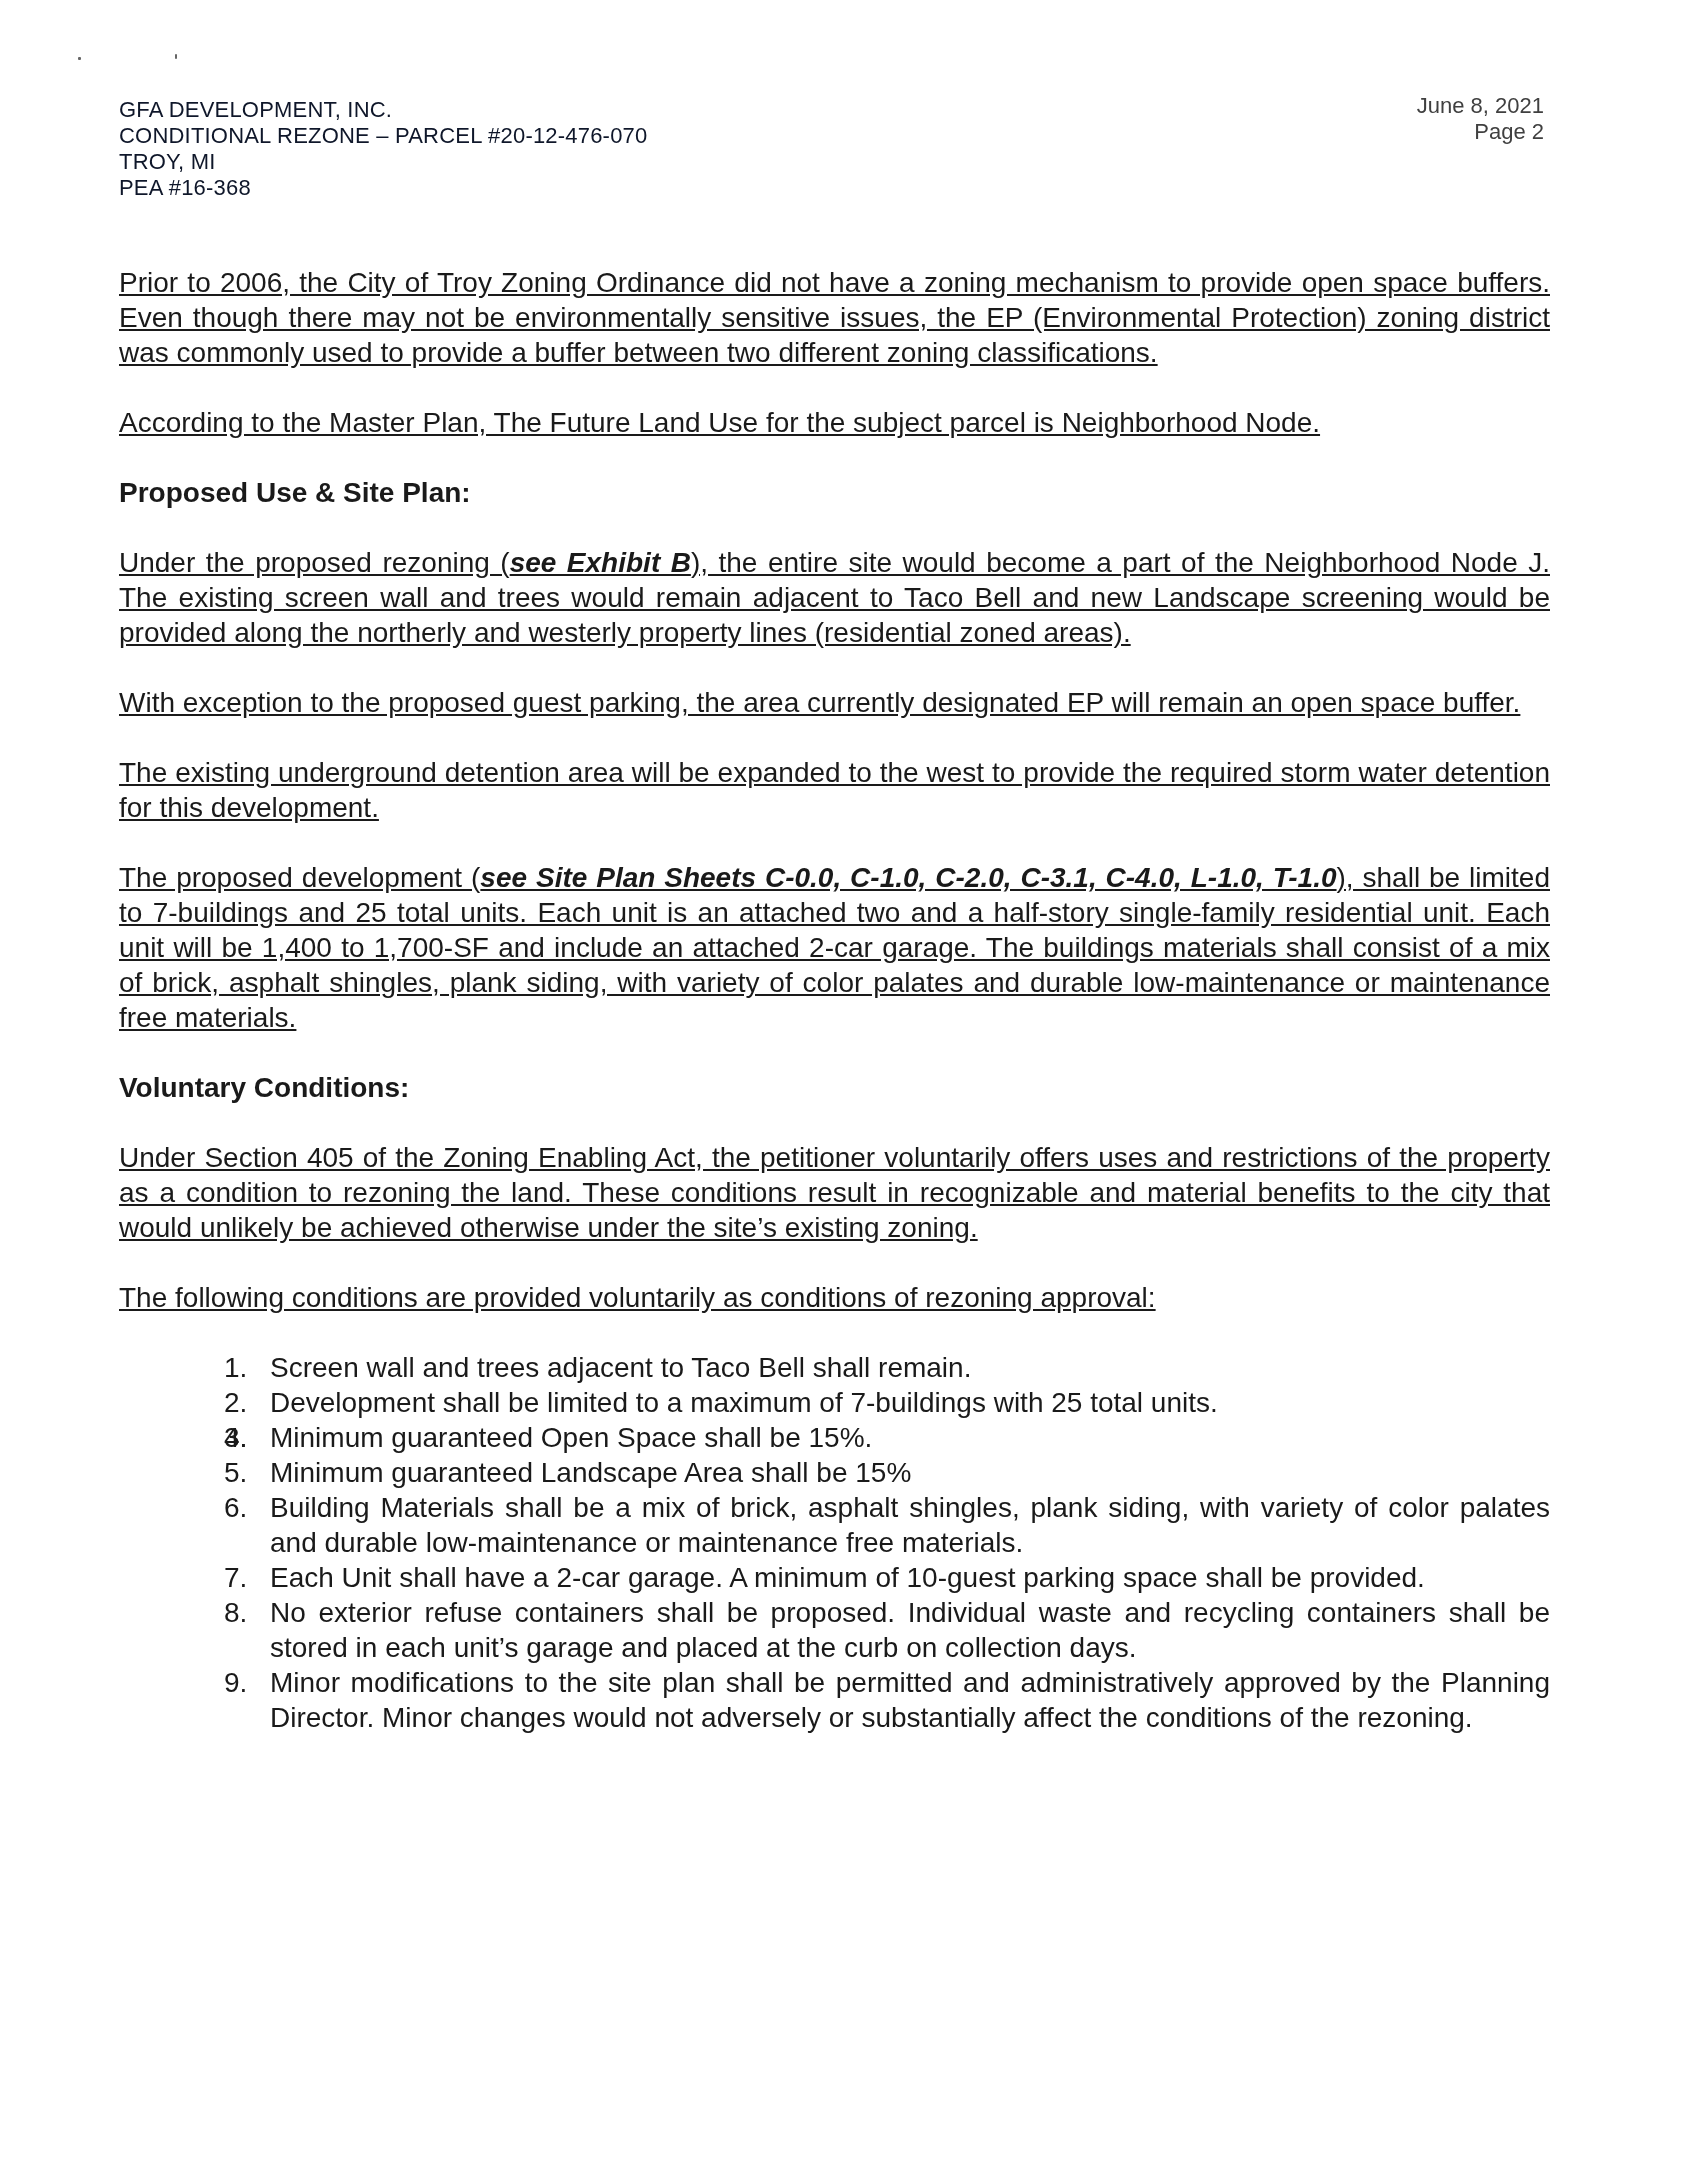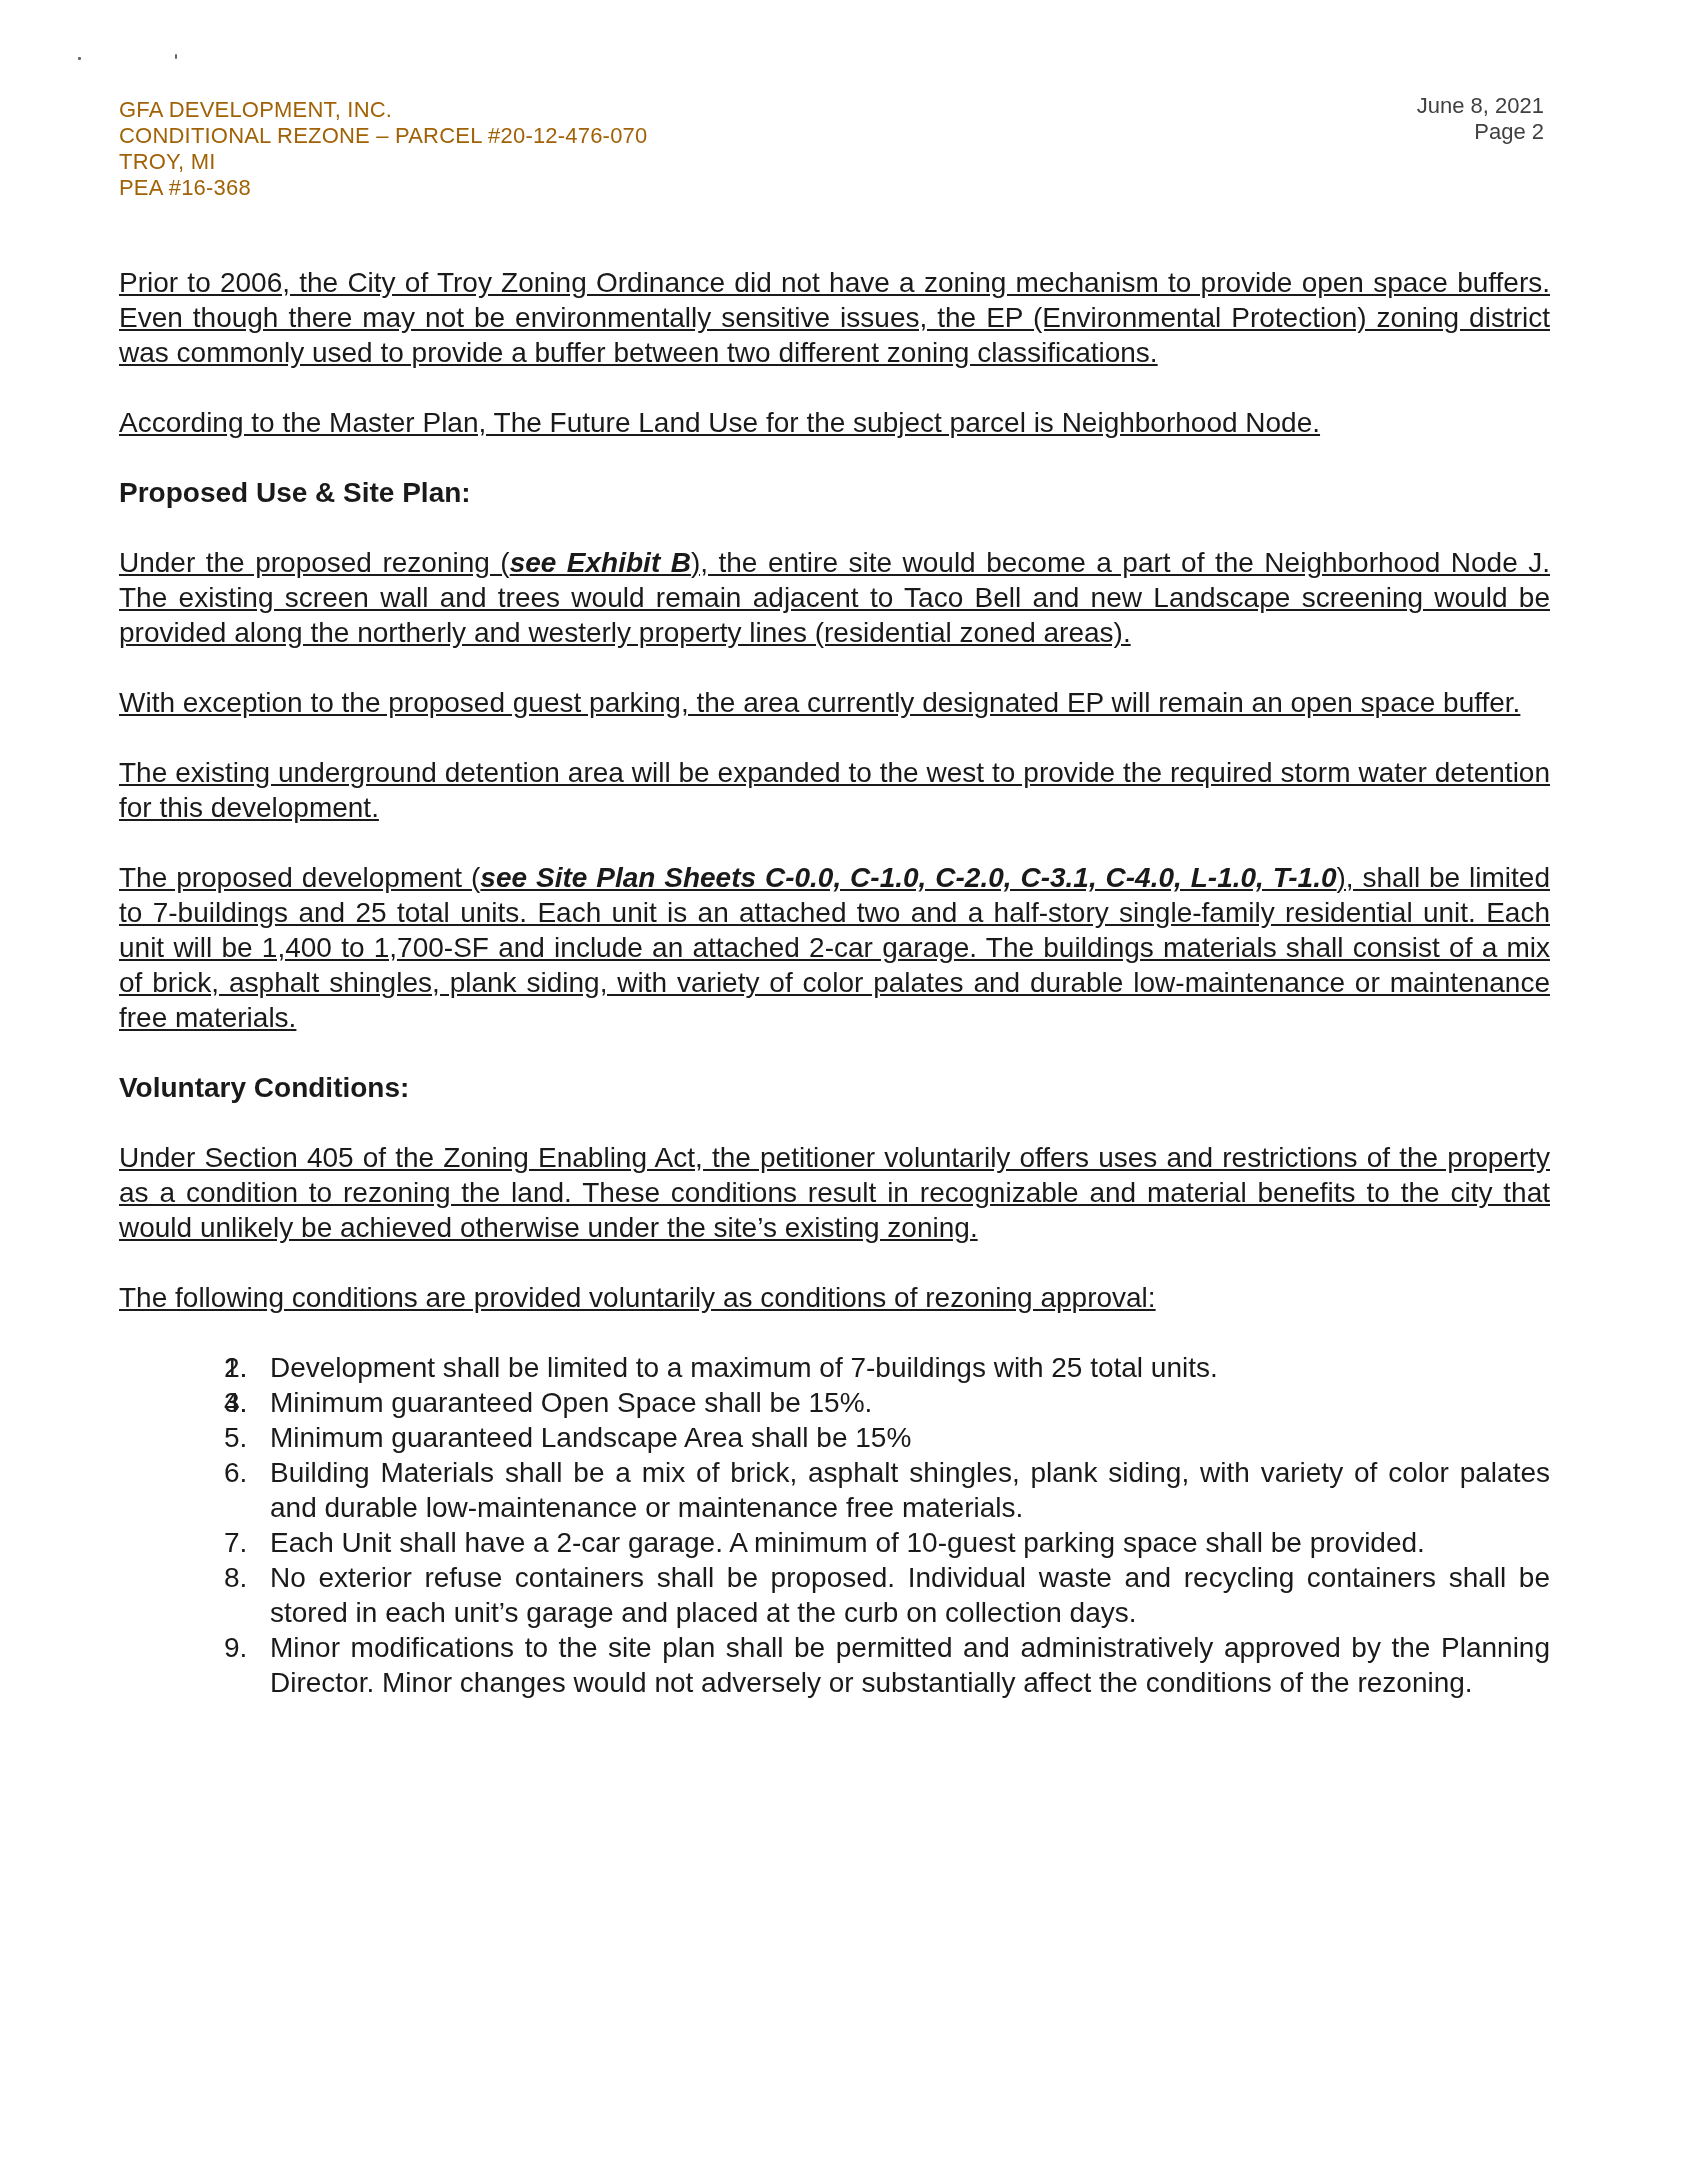--- a/index.html
+++ b/index.html
@@ -1,18 +1,18 @@
 <!DOCTYPE html>
 <html><head>
   <meta charset="utf-8">
   <style>
     html, body { margin: 0; padding: 0; background: #ffffff; }
     body { width: 1683px; height: 2178px; position: relative; overflow: hidden; color: #1a1a1a; font-family: "Liberation Sans", sans-serif; }
     .speck { position: absolute; background: #666; border-radius: 1px; }
-    .header-left { position: absolute; left: 119px; top: 97px; font-size: 22px; line-height: 26px; color: #a16207; letter-spacing: 0.2px; }
+    .header-left { position: absolute; left: 119px; top: 97px; font-size: 22px; line-height: 26px; color: #0f172a; letter-spacing: 0.2px; }
     .header-right { position: absolute; right: 139px; top: 93px; font-size: 22px; line-height: 26px; text-align: right; color: #404040; }
     .content { position: absolute; left: 119px; top: 265px; width: 1431px; font-size: 28px; line-height: 35px; }
     .para { margin: 0 0 35px 0; text-align: justify; text-decoration: underline; }
     .para.nj { text-align: left; }
     .heading { margin: 0 0 35px 0; font-weight: bold; text-decoration-thickness: 3px; text-underline-offset: 5px; }
     .bi { font-weight: bold; font-style: italic; }
     .conds { list-style: none; margin: 0; padding: 0 0 0 105px; }
     .conds li { position: relative; padding-left: 46px; text-align: justify; margin: 0; }
     .conds li .num { position: absolute; left: 0; top: 0; }
   </style>
@@ -46,21 +46,21 @@
   <p class="para">The existing underground detention area will be expanded to the west to provide the required storm water detention for this development.</p>
 
   <p class="para"><span>The proposed development (</span><span class="bi">see Site Plan Sheets C-0.0, C-1.0, C-2.0, C-3.1, C-4.0, L-1.0, T-1.0</span><span>), shall be limited to 7-buildings and 25 total units. Each unit is an attached two and a half-story single-family residential unit. Each unit will be 1,400 to 1,700-SF and include an attached 2-car garage. The buildings materials shall consist of a mix of brick, asphalt shingles, plank siding, with variety of color palates and durable low-maintenance or maintenance free materials.</span></p>
 
   <div class="heading">Voluntary Conditions:</div>
 
   <p class="para">Under Section 405 of the Zoning Enabling Act, the petitioner voluntarily offers uses and restrictions of the property as a condition to rezoning the land. These conditions result in recognizable and material benefits to the city that would unlikely be achieved otherwise under the site’s existing zoning.</p>
   <p class="para nj">The following conditions are provided voluntarily as conditions of rezoning approval:</p>
 
   <ol class="conds">
-    <li><span class="num">1.</span></li>
+    <li><span class="num">1.</span><span>Screen wall and trees adjacent to Taco Bell shall remain.</span></li>
     <li><span class="num">2.</span><span>Development shall be limited to a maximum of 7-buildings with 25 total units.</span></li>
     <li><span class="num">3.</span></li>
     <li><span class="num">4.</span><span>Minimum guaranteed Open Space shall be 15%.</span></li>
     <li><span class="num">5.</span><span>Minimum guaranteed Landscape Area shall be 15%</span></li>
     <li><span class="num">6.</span><span>Building Materials shall be a mix of brick, asphalt shingles, plank siding, with variety of color palates and durable low-maintenance or maintenance free materials.</span></li>
     <li><span class="num">7.</span><span>Each Unit shall have a 2-car garage. A minimum of 10-guest parking space shall be provided.</span></li>
     <li><span class="num">8.</span><span>No exterior refuse containers shall be proposed. Individual waste and recycling containers shall be stored in each unit’s garage and placed at the curb on collection days.</span></li>
     <li><span class="num">9.</span><span>Minor modifications to the site plan shall be permitted and administratively approved by the Planning Director. Minor changes would not adversely or substantially affect the conditions of the rezoning.</span></li>
   </ol>
 </div>

